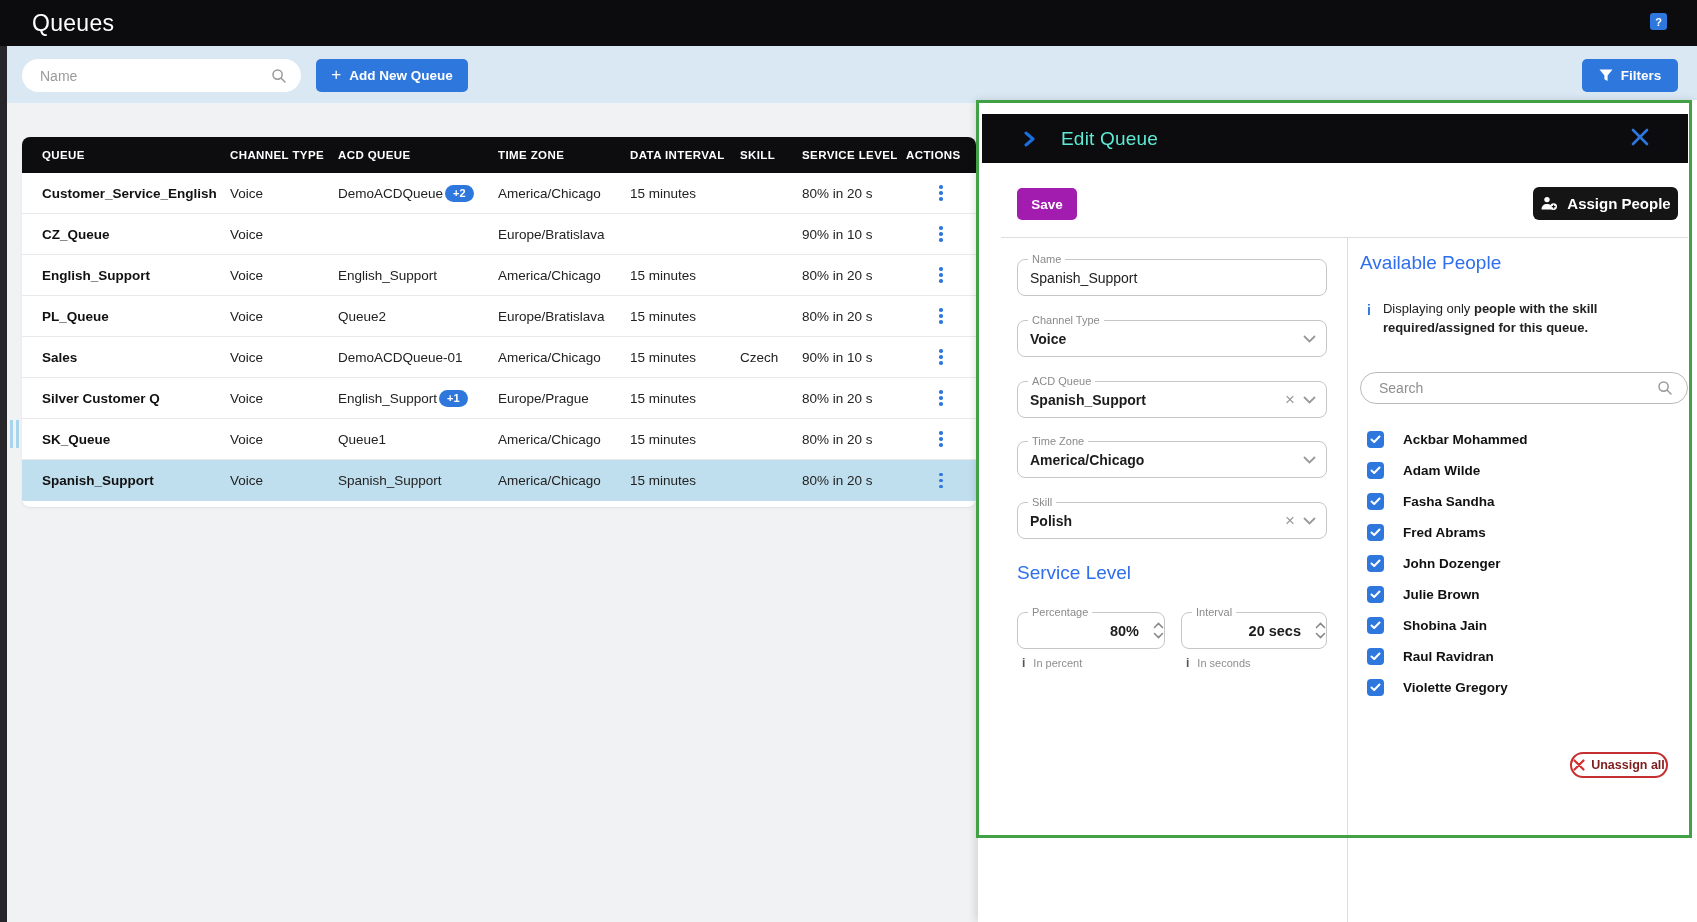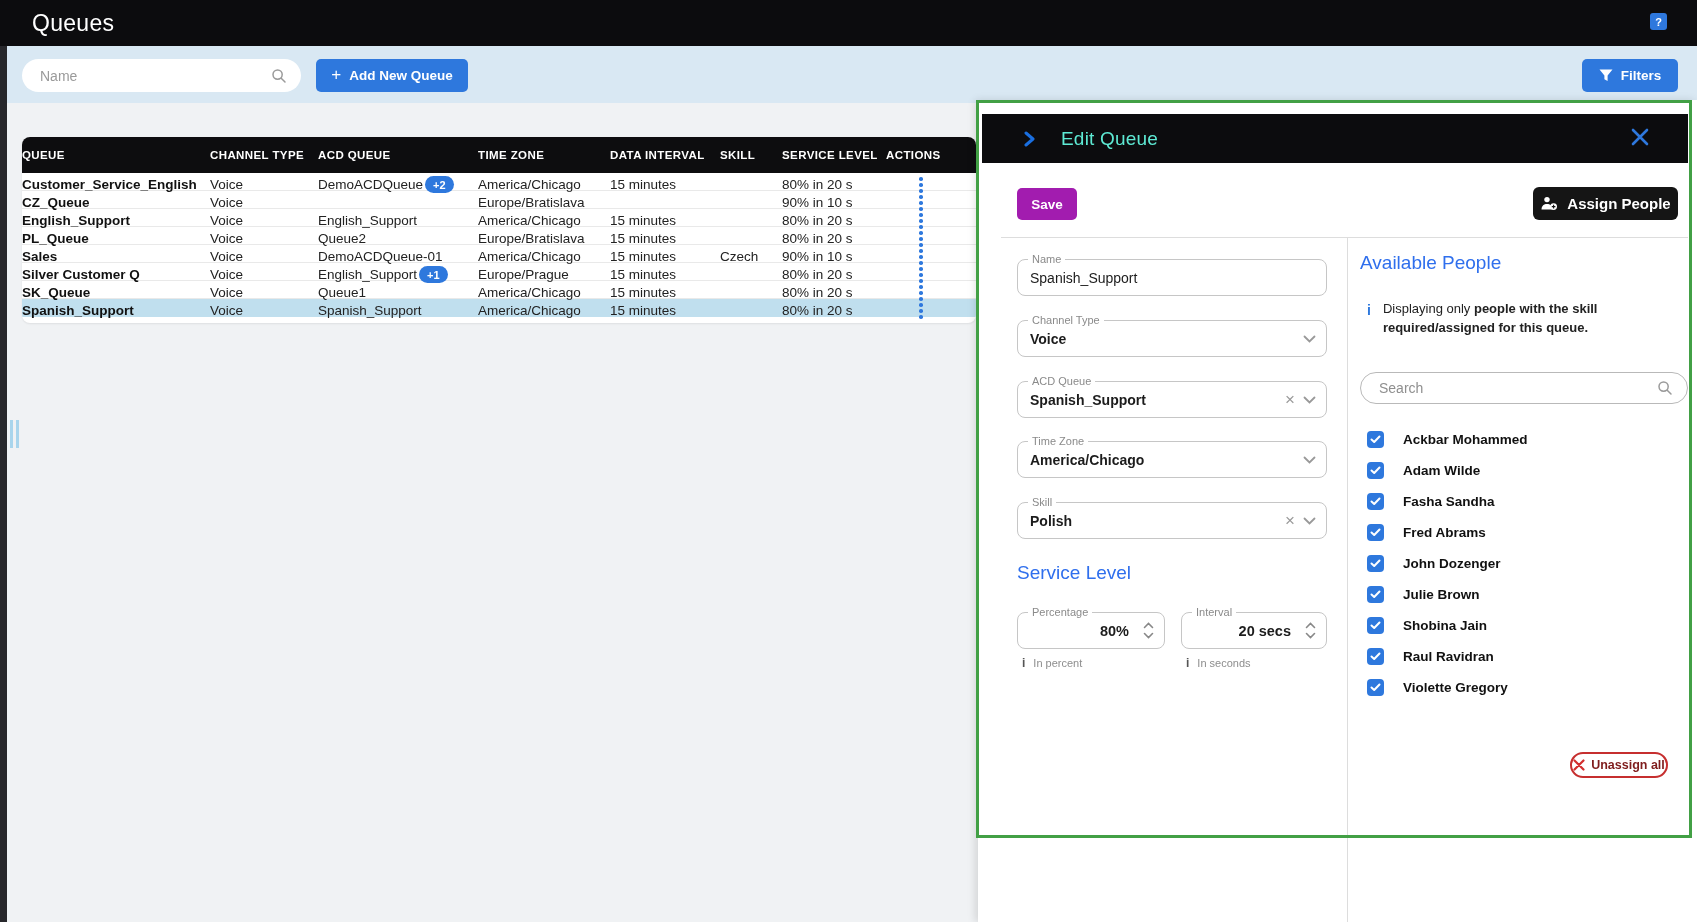--- a/index.html
+++ b/index.html
@@ -20,24 +20,24 @@
   .btn-blue { position:absolute; background:#2e78dd; color:#fff; font-weight:700; font-size:13.5px; border:none; border-radius:5px; display:flex; align-items:center; justify-content:center; gap:8px; cursor:pointer; font-family:inherit; }
   .btn-add { left:316px; top:13px; width:152px; height:33px; }
   .btn-add .plus { font-size:17px; font-weight:400; margin-top:-2px; }
   .btn-filters { left:1582px; top:13px; width:96px; height:33px; }
   
   .left-strip { position:absolute; left:0; top:46px; width:7px; height:876px; background:#27272b; }
   .drag-handle { position:absolute; left:10px; top:420px; display:flex; gap:3px; }
   .drag-handle i { display:block; width:3px; height:28px; background:#a9d5ec; }
   
   .qtable { position:absolute; left:22px; top:137px; width:954px; background:#fff; border-radius:8px; overflow:hidden; box-shadow:0 1px 2px rgba(0,0,0,.08); padding-bottom:6px; }
-  .tgrid { display:grid; grid-template-columns:188px 108px 160px 132px 110px 62px 104px 70px; align-items:center; }
+  .tgrid { display:grid; grid-template-columns:188px 108px 160px 132px 110px 62px 104px 70px; align-items:center; padding-left:20px; }
   .thead { background:#0d0d0f; height:36px; }
   .thead .hc { color:#fff; font-size:11.5px; font-weight:700; letter-spacing:.4px; }
-  .trow { height:18px; border-bottom:1px solid #e9e9e9; font-size:13.5px; color:#222; }
+  .trow { height:41px; border-bottom:1px solid #e9e9e9; font-size:13.5px; color:#222; }
   .trow:last-child { border-bottom:none; }
   .trow .queue { font-weight:700; color:#111; }
   .trow.sel { background:#c0dfee; }
   .acd-cell { display:flex; align-items:center; }
   .badge { background:#2e78dd; color:#fff; font-size:11px; font-weight:700; border-radius:10px; padding:2.5px 8px; margin-left:2px; }
   .act { display:flex; justify-content:center; cursor:pointer; }
   .dots { display:flex; flex-direction:column; gap:2.5px; padding:4px 10px; }
   .dots i { width:3.5px; height:3.5px; border-radius:50%; background:#2e78dd; }
   
   .drawer { position:absolute; left:978px; top:100px; width:719px; height:822px; background:#fff; box-shadow:-3px 0 8px rgba(0,0,0,.12); }
@@ -51,21 +51,21 @@
   .h-divider { position:absolute; left:23px; top:137px; width:687px; height:1px; background:#ddd; }
   .v-divider { position:absolute; left:369px; top:138px; width:1px; height:684px; background:#ddd; }
   
   .field { position:absolute; left:39px; width:310px; height:37px; border:1px solid #c6c6c6; border-radius:8px; background:#fff; display:flex; align-items:center; padding:0 10px 0 12px; }
   .field .flabel { position:absolute; left:10px; top:-7px; background:#fff; padding:0 4px; font-size:11px; color:#8a8a8a; }
   .field .fvalue { font-size:14px; color:#1c1c1c; flex:1; }
   .field .fvalue.bold { font-weight:700; }
   .ficons { display:flex; align-items:center; gap:8px; }
   .clear-x { color:#9a9a9a; font-size:17px; line-height:1; cursor:pointer; }
   .sl-heading { position:absolute; left:39px; top:462px; color:#2f6fed; font-size:19px; font-weight:400; }
-  .stepper { position:absolute; top:512px; height:37px; border:1px solid #c6c6c6; border-radius:8px; background:#fff; display:flex; align-items:center; justify-content:flex-end; padding-right:10px; }
+  .stepper { position:absolute; top:512px; height:37px; border:1px solid #c6c6c6; border-radius:8px; background:#fff; display:flex; align-items:center; justify-content:flex-end; }
   .stepper .flabel { position:absolute; left:10px; top:-7px; background:#fff; padding:0 4px; font-size:11px; color:#8a8a8a; }
   .stepper .svalue { font-size:14.5px; font-weight:700; color:#1c1c1c; margin-right:14px; }
   .updown { display:flex; flex-direction:column; gap:3px; cursor:pointer; }
   .hint { position:absolute; top:556px; display:flex; align-items:center; gap:8px; font-size:11px; color:#8d8d8d; }
   .hint .i-ic { color:#555; font-weight:700; font-size:12px; font-style:normal; }
   
   .ap-heading { position:absolute; left:382px; top:152px; color:#2f6fed; font-size:19px; font-weight:400; }
   .ap-info { position:absolute; left:389px; top:200px; width:286px; display:flex; gap:12px; font-size:13px; color:#222; line-height:1.45; }
   .ap-info .i-ic { color:#2e78dd; font-weight:700; font-size:14px; font-style:normal; }
   .ap-search { position:absolute; left:382px; top:272px; width:328px; height:32px; border:1px solid #b9b9b9; border-radius:16px; background:#fff; display:flex; align-items:center; padding:0 14px 0 18px; }

